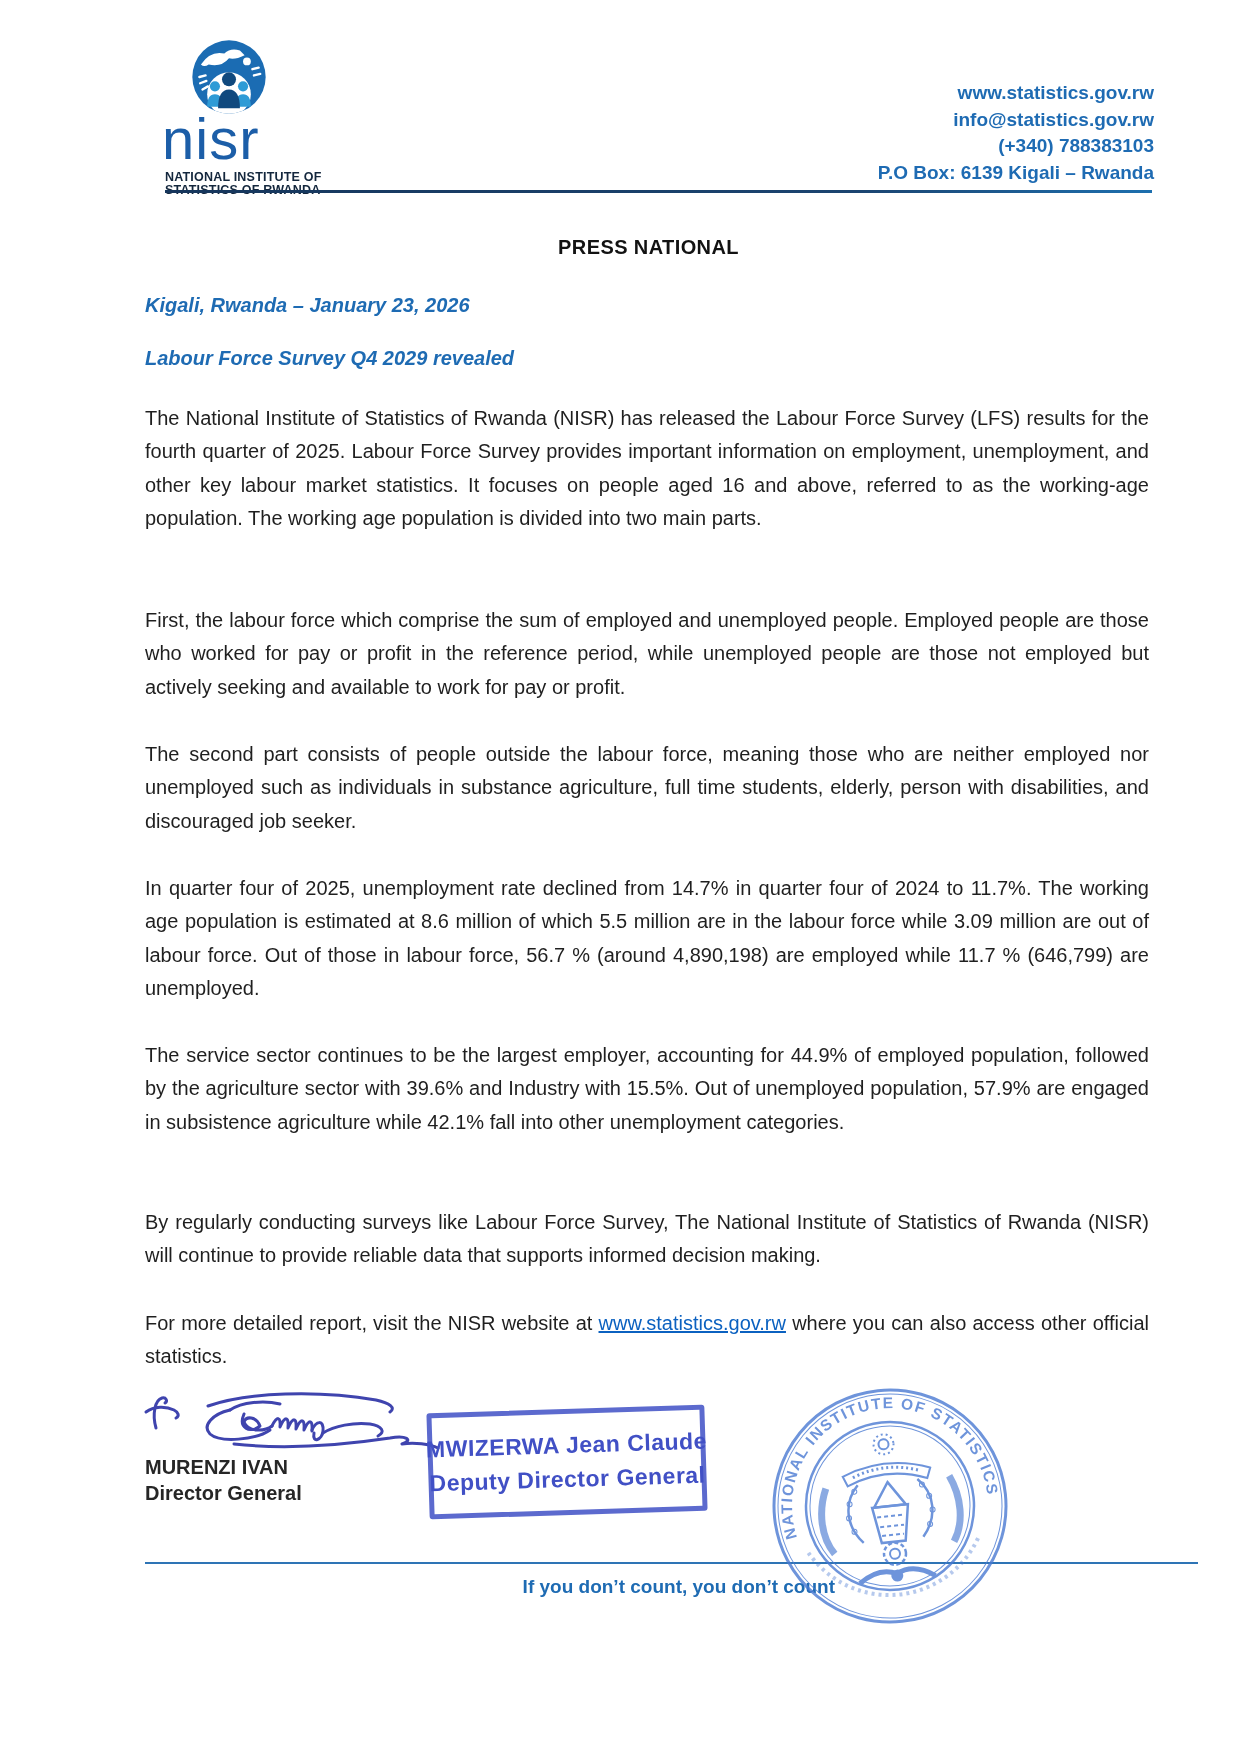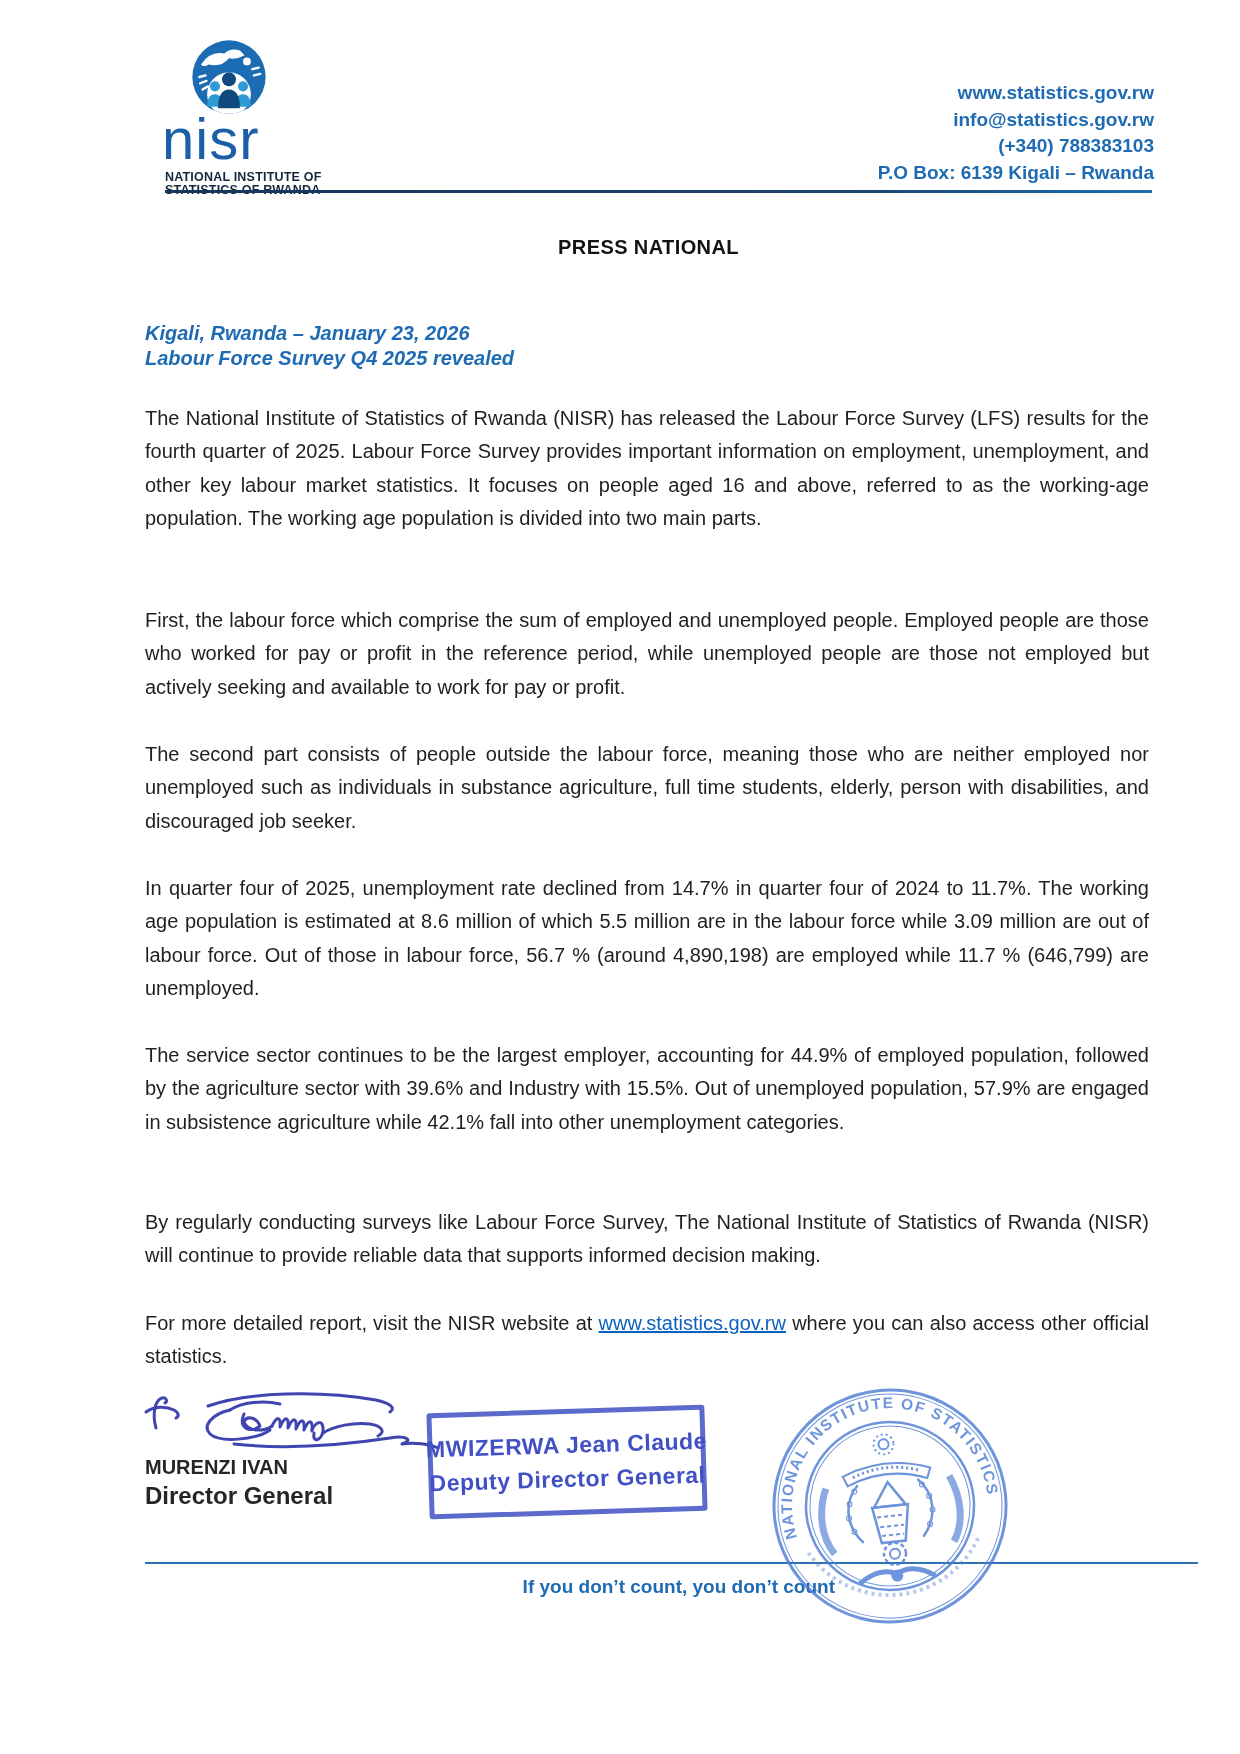--- a/index.html
+++ b/index.html
@@ -30,36 +30,36 @@
   }
 
   
   .press-title {
     left:145px; top:236px; width:1007px; text-align:center;
     font-size:20px; font-weight:bold; color:#121212; letter-spacing:0.4px;
   }
   .blue-heading {
     left:145px; font-size:20px; font-weight:bold; font-style:italic; color:#1e6bb3;
   }
-  .dateline { top:294px;margin-top:28px; }
+  .dateline { top:294px; }
   .subject  { top:347px; }
 
   
   p.body-par {
     position:absolute; left:145px; width:1004px; margin:0;
     font-size:20px; line-height:33.4px; text-align:justify; color:#1f1f1f;
   }
   .p1 { top:402px; } .p2 { top:604px; } .p3 { top:738px; }
   .p4 { top:872px; } .p5 { top:1039px; } .p6 { top:1206px; } .p7 { top:1307px; }
   a.doc-link { color:#0b61c0; text-decoration:underline; cursor:pointer; }
 
   
   .sig-ink { left:138px; top:1388px; width:340px; height:78px; }
   .sig-name  { left:145px; top:1456px; font-size:20px; font-weight:bold; color:#262626; }
-  .sig-title { left:145px; top:1482px; font-size:24px; font-weight:bold; color:#262626; }
+  .sig-title { left:145px; top:1482px; font-size:20px; font-weight:bold; color:#262626; }
 
   
   .stamp {
     left:428px; top:1409px; width:268px; height:96px;
     border:5px solid rgba(64,80,197,0.85); border-radius:3px;
     transform:rotate(-1.8deg);
     display:flex; flex-direction:column; justify-content:center; align-items:center;
     gap:4px; background:rgba(255,255,255,0);
   }
   .stamp div {
@@ -121,21 +121,21 @@
     <div>info@statistics.gov.rw</div>
     <div>(+340) 788383103</div>
     <div>P.O Box: 6139 Kigali – Rwanda</div>
   </div>
 
   <div class="abs header-rule"></div>
 </header>
 
 <div class="abs press-title">PRESS NATIONAL</div>
 <div class="abs blue-heading dateline">Kigali, Rwanda – January 23, 2026</div>
-<div class="abs blue-heading subject">Labour Force Survey Q4 2025 revealed</div>
+<div class="abs blue-heading subject">Labour Force Survey Q4 2029 revealed</div>
 
 <p class="body-par p1">The National Institute of Statistics of Rwanda (NISR) has released the Labour Force Survey (LFS) results for the fourth quarter of 2025. Labour Force Survey provides important information on employment, unemployment, and other key labour market statistics. It focuses on people aged 16 and above, referred to as the working-age population. The working age population is divided into two main parts.</p>
 <p class="body-par p2">First, the labour force which comprise the sum of employed and unemployed people. Employed people are those who worked for pay or profit in the reference period, while unemployed people are those not employed but actively seeking and available to work for pay or profit.</p>
 <p class="body-par p3">The second part consists of people outside the labour force, meaning those who are neither employed nor unemployed such as individuals in substance agriculture, full time students, elderly, person with disabilities, and discouraged job seeker.</p>
 <p class="body-par p4">In quarter four of 2025, unemployment rate declined from 14.7% in quarter four of 2024 to 11.7%. The working age population is estimated at 8.6 million of which 5.5 million are in the labour force while 3.09 million are out of labour force. Out of those in labour force, 56.7 % (around 4,890,198) are employed while 11.7 % (646,799) are unemployed.</p>
 <p class="body-par p5">The service sector continues to be the largest employer, accounting for 44.9% of employed population, followed by the agriculture sector with 39.6% and Industry with 15.5%. Out of unemployed population, 57.9% are engaged in subsistence agriculture while 42.1% fall into other unemployment categories.</p>
 <p class="body-par p6">By regularly conducting surveys like Labour Force Survey, The National Institute of Statistics of Rwanda (NISR) will continue to provide reliable data that supports informed decision making.</p>
 
 <p class="body-par p7"><span>For more detailed report, visit the NISR website at </span><a class="doc-link" href="#">www.statistics.gov.rw</a><span> where you can also access other official statistics.</span></p>
 

